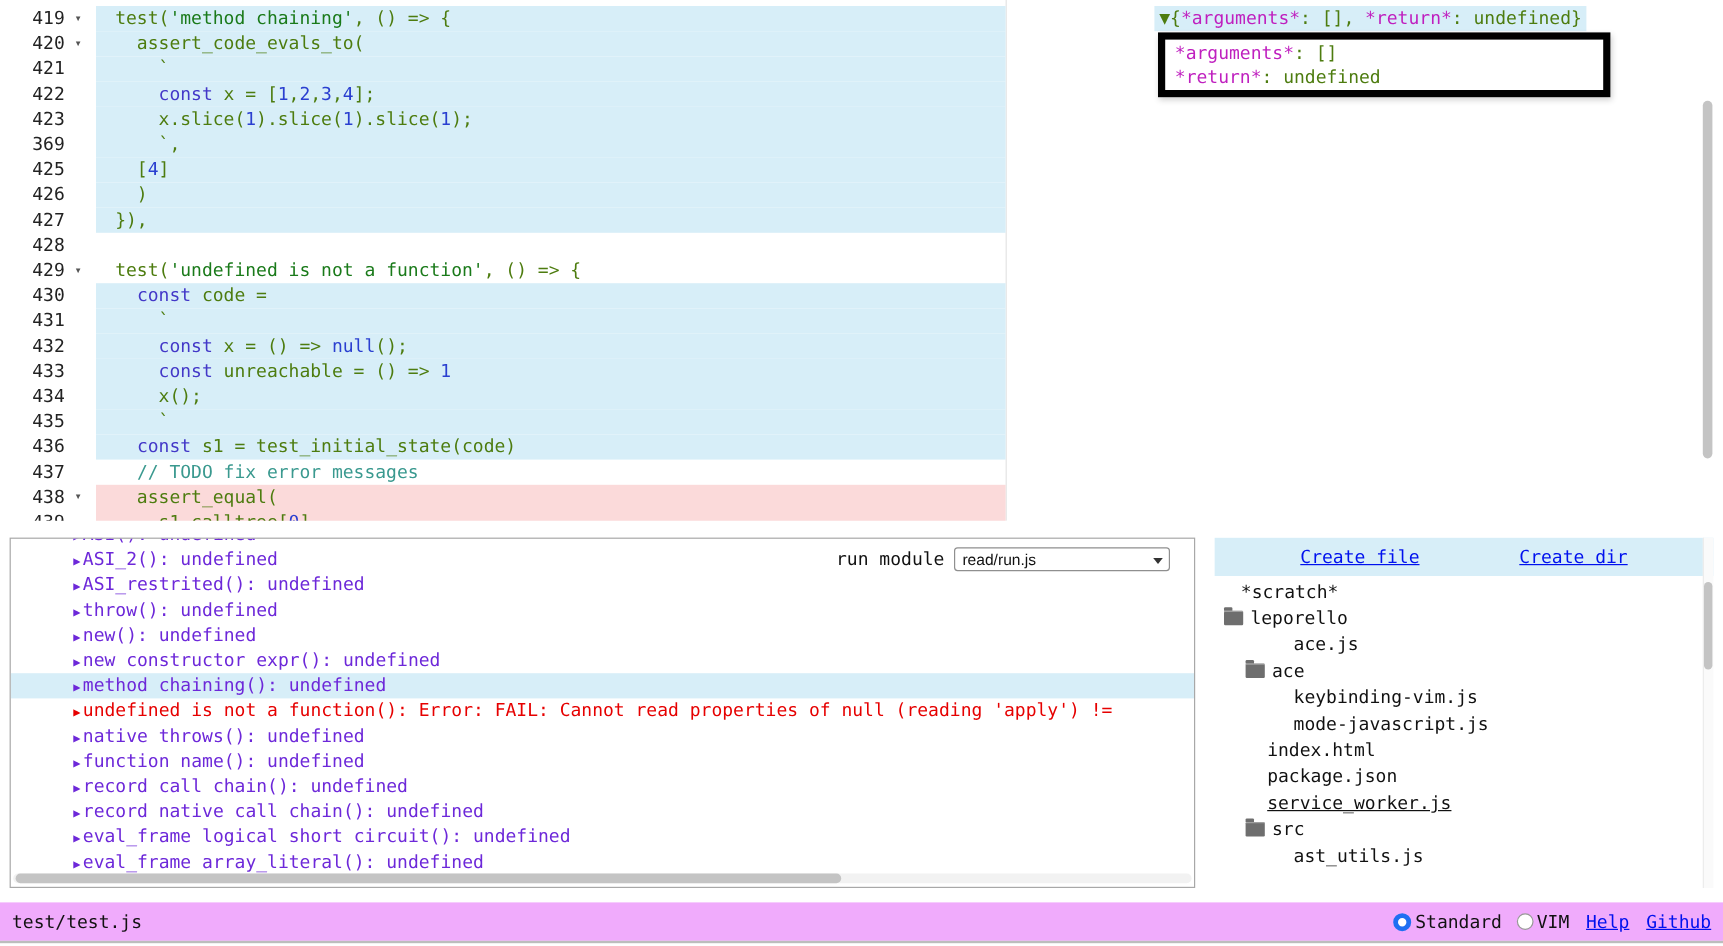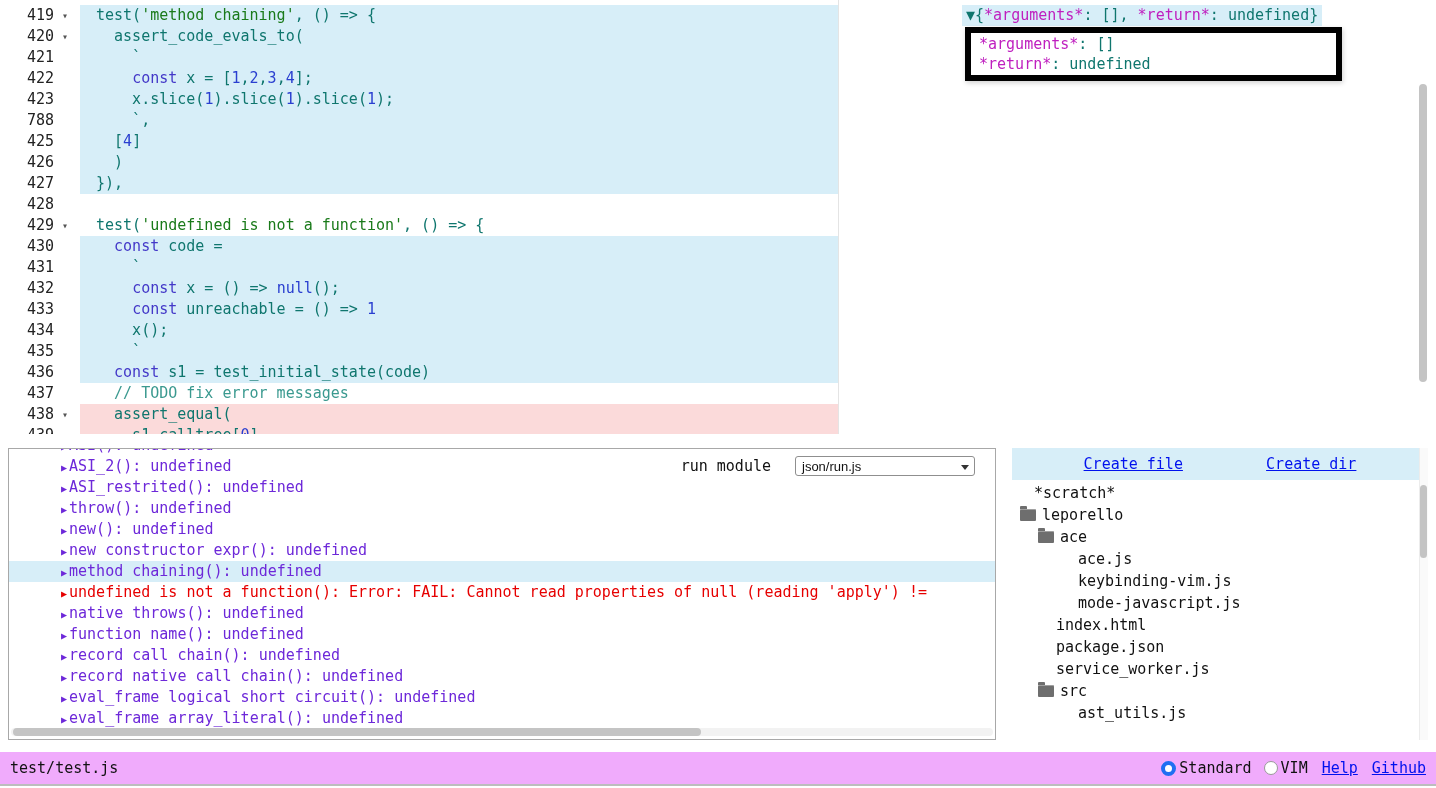--- a/index.html
+++ b/index.html
@@ -13,39 +13,39 @@
   .print-margin{position:absolute;left:838px;top:0;height:100%;width:1px;background:#e4e4e4;z-index:0}
   .lines{position:relative;padding-top:5px}
   .code-line{position:relative;height:21px;line-height:21px;display:flex}
   .line-hl{position:absolute;left:80px;width:758px;top:0;height:21px;z-index:1}
   .line-hl.eval{background:#d7eef8}
   .line-hl.error{background:#fbdada}
   .gutter{position:relative;z-index:2;width:80px;flex:none;display:flex;color:#222}
   .lnum{display:block;width:54px;text-align:right}
   .fold{width:22px;text-align:center;color:#555;font-size:10px;line-height:21px}
   .code-text{position:relative;z-index:2;padding-left:16px;white-space:pre}
-  .tok-d{color:#0f766e}
+  .tok-d{color:#4d7c0f}
   .tok-k{color:#4338c8}
   .tok-s{color:#1a7a1a}
   .tok-n{color:#2a3fd0}
   .tok-c{color:#3a998f}
   .tok-m{color:#bf1fbf}
   .tooltip-strip{position:absolute;left:962px;top:5px;height:21px;line-height:21px;background:#d7eef8;padding:0 4px;z-index:5;white-space:pre}
   .tooltip-pop{position:absolute;left:965px;top:27px;width:377px;background:#fff;border:6px solid #000000;box-shadow:1px 2px 5px rgba(0,0,0,.18);z-index:5;padding:1px 0}
   .tooltip-row{height:20px;line-height:20px;padding:0 8px;white-space:pre}
   .editor-vthumb{position:absolute;left:1419px;top:84px;width:8px;height:298px;border-radius:4px;background:#c4c4c4;z-index:6}
 
   
   .results{position:absolute;left:8px;top:448px;width:988px;height:292px;border:1px solid #a8a8a8;background:#fff;overflow:hidden}
   .results-list{margin-top:-14px}
   .result-row{height:21px;line-height:21px;padding-left:52px;white-space:pre;color:#6d28d9}
   .result-row.selected{background:#d7eef8}
   .result-row.error{color:#e60000}
   .tri{font-size:10px;margin-right:2px;color:inherit}
-  .run-module{position:absolute;top:7px;right:20px;display:flex;align-items:center;gap:24px;background:#fff;z-index:2}
+  .run-module{position:absolute;top:7px;right:20px;display:flex;align-items:center;gap:8px;background:#fff;z-index:2}
   .module-select{width:180px;height:20px;border:1px solid #8f8f8f;border-radius:3px;background:#fff;font-family:"Liberation Sans",sans-serif;font-size:13px;display:flex;align-items:center;padding:0 18px 0 6px;position:relative;cursor:default}
   .select-caret{position:absolute;right:5px;top:8px;width:0;height:0;border-left:4px solid transparent;border-right:4px solid transparent;border-top:5px solid #333}
   .h-scroll-track{position:absolute;left:2px;right:2px;bottom:3px;height:8px;background:#f2f2f2;border-radius:4px}
   .h-thumb{position:absolute;left:2px;top:0;width:688px;height:8px;border-radius:4px;background:#c4c4c4}
 
   
   .files{position:absolute;left:1012px;top:448px;width:416px;height:292px;background:#fff;overflow:hidden}
   .files-header{height:32px;background:#d7eef8;display:flex;align-items:center;justify-content:space-around;padding:0 30px}
   .link{color:#0011ee;text-decoration:underline;cursor:pointer}
   .tree{padding-top:2px}
@@ -109,21 +109,21 @@
           <div class="line-hl eval"></div>
           <div class="gutter">
             <span class="lnum">423</span>
             <span class="fold"></span>
           </div>
           <div class="code-text"><span class="tok-d">    x.slice(</span><span class="tok-n">1</span><span class="tok-d">).slice(</span><span class="tok-n">1</span><span class="tok-d">).slice(</span><span class="tok-n">1</span><span class="tok-d">);</span></div>
         </div>
         <div class="code-line">
           <div class="line-hl eval"></div>
           <div class="gutter">
-            <span class="lnum">788</span>
+            <span class="lnum">369</span>
             <span class="fold"></span>
           </div>
           <div class="code-text"><span class="tok-d">    `,</span></div>
         </div>
         <div class="code-line">
           <div class="line-hl eval"></div>
           <div class="gutter">
             <span class="lnum">425</span>
             <span class="fold"></span>
           </div>
@@ -260,44 +260,44 @@
         <div class="result-row"><span class="tri">▶</span><span>native throws(): undefined</span></div>
         <div class="result-row"><span class="tri">▶</span><span>function name(): undefined</span></div>
         <div class="result-row"><span class="tri">▶</span><span>record call chain(): undefined</span></div>
         <div class="result-row"><span class="tri">▶</span><span>record native call chain(): undefined</span></div>
         <div class="result-row"><span class="tri">▶</span><span>eval_frame logical short circuit(): undefined</span></div>
         <div class="result-row"><span class="tri">▶</span><span>eval_frame array_literal(): undefined</span></div>
       </div>
     <div class="run-module">
       <span class="run-module-label">run module</span>
       <div class="module-select">
-        <span>json/run.js</span>
+        <span>read/run.js</span>
         <span class="select-caret"></span>
       </div>
     </div>
     <div class="h-scroll-track">
       <div class="h-thumb"></div>
     </div>
   </div>
 
   <div class="files">
     <div class="files-header">
       <span class="link">Create file</span>
       <span class="link">Create dir</span>
     </div>
     <div class="tree">
         <div class="tree-row" style="padding-left: 22px;"><span>*scratch*</span></div>
         <div class="tree-row" style="padding-left: 8px;"><span class="folder-icon"></span><span>leporello</span></div>
+        <div class="tree-row" style="padding-left: 66px;"><span>ace.js</span></div>
         <div class="tree-row" style="padding-left: 26px;"><span class="folder-icon"></span><span>ace</span></div>
-        <div class="tree-row" style="padding-left: 66px;"><span>ace.js</span></div>
         <div class="tree-row" style="padding-left: 66px;"><span>keybinding-vim.js</span></div>
         <div class="tree-row" style="padding-left: 66px;"><span>mode-javascript.js</span></div>
         <div class="tree-row" style="padding-left: 44px;"><span>index.html</span></div>
         <div class="tree-row" style="padding-left: 44px;"><span>package.json</span></div>
-        <div class="tree-row" style="padding-left: 44px;"><span>service_worker.js</span></div>
+        <div class="tree-row" style="padding-left: 44px; text-decoration: underline;"><span>service_worker.js</span></div>
         <div class="tree-row" style="padding-left: 26px;"><span class="folder-icon"></span><span>src</span></div>
         <div class="tree-row" style="padding-left: 66px;"><span>ast_utils.js</span></div>
       </div>
     <div class="v-scroll-track">
       <div class="v-thumb"></div>
     </div>
   </div>
 
   <div class="statusbar">
     <span class="file-path">test/test.js</span>

